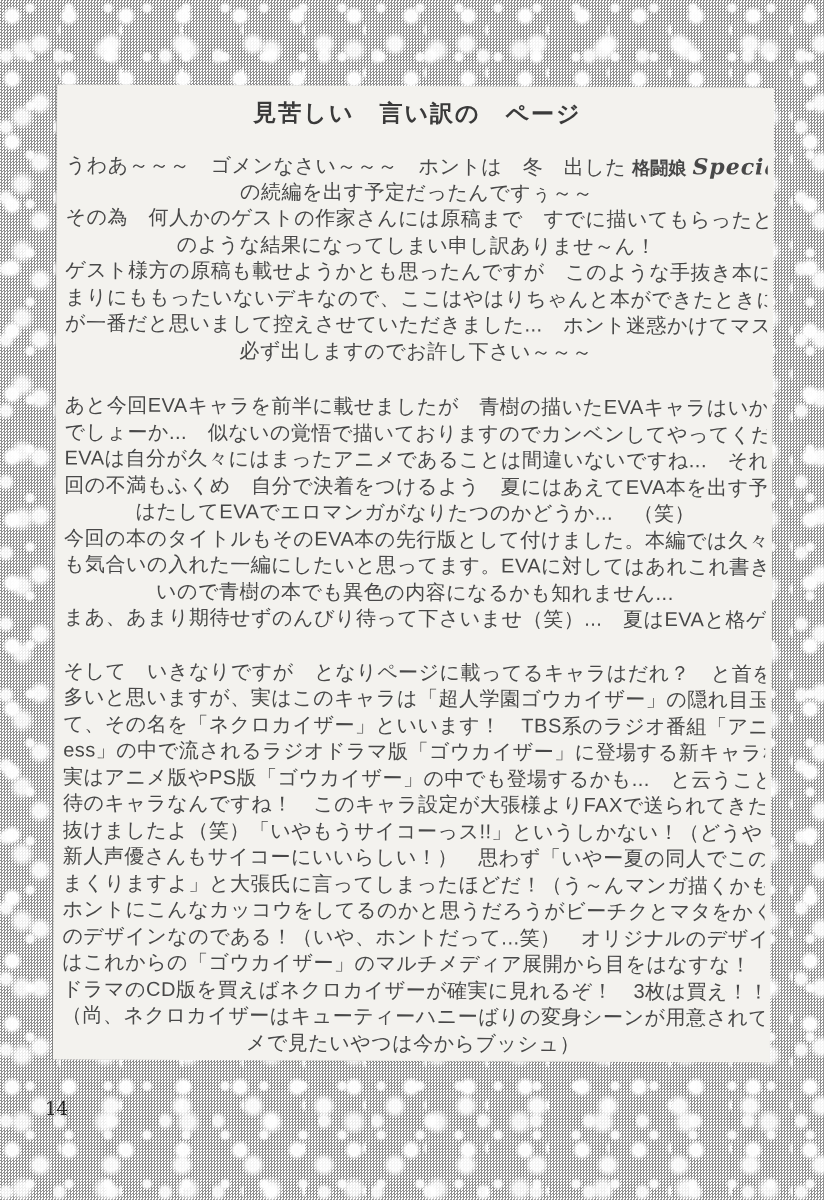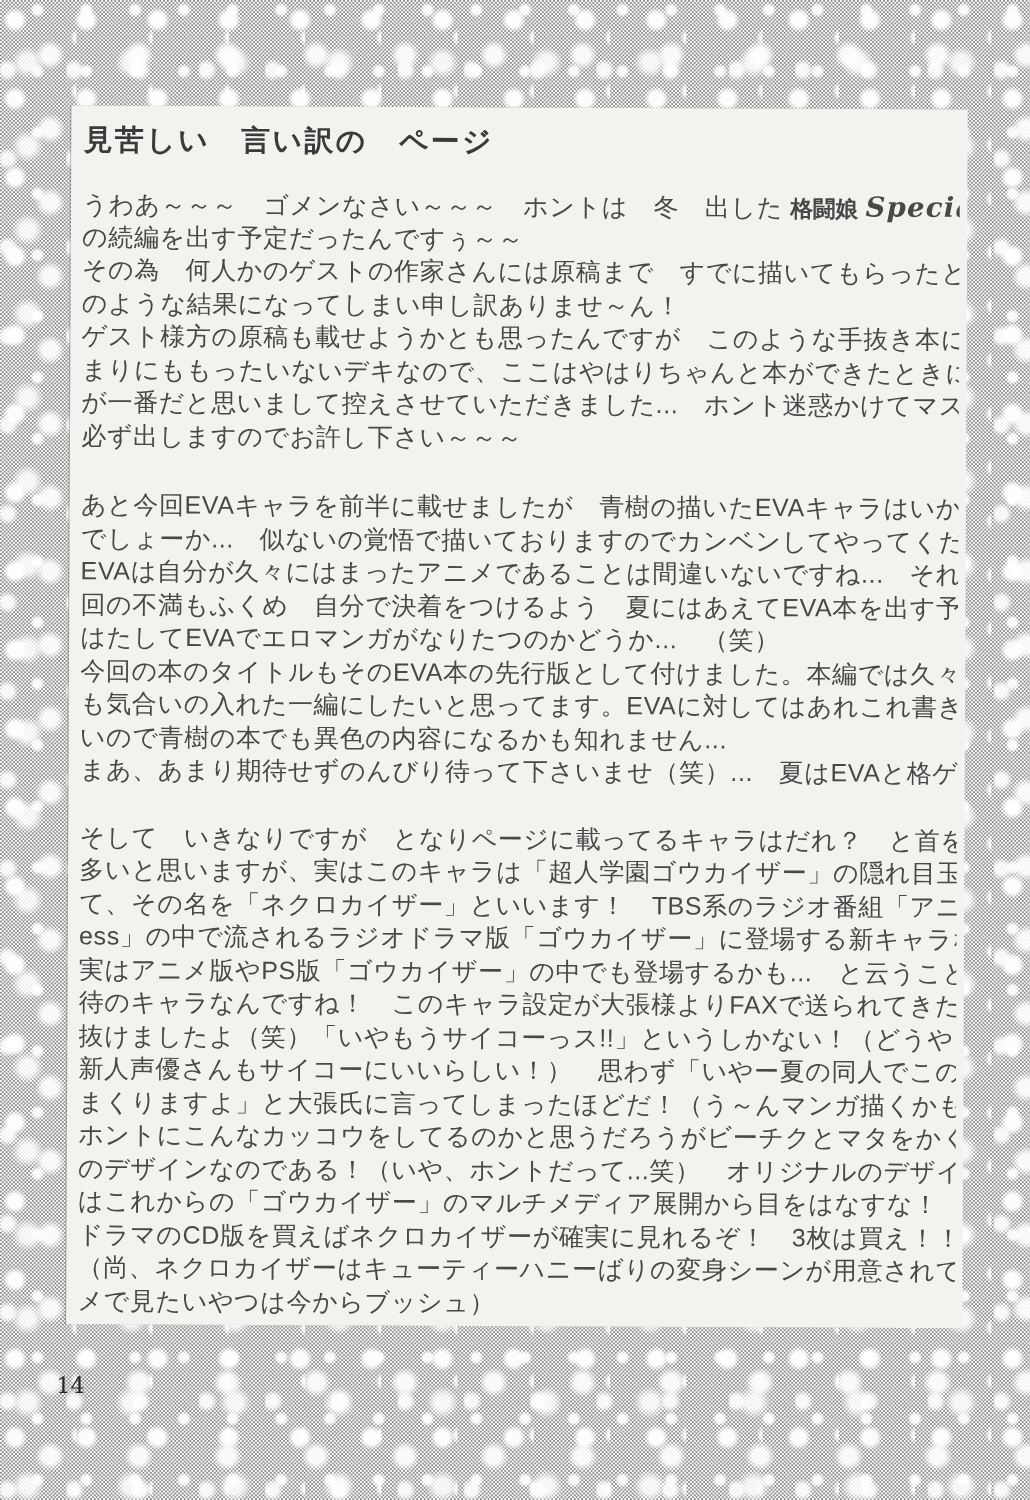--- a/index.html
+++ b/index.html
@@ -18,20 +18,21 @@
     background-image:
       radial-gradient(circle 10px at 12px 16px, rgba(255,255,255,0.96) 55%, rgba(255,255,255,0) 100%),
       radial-gradient(circle 12px at 40px 44px, rgba(255,255,255,0.90) 50%, rgba(255,255,255,0) 100%),
       radial-gradient(circle 7px  at 54px 12px, rgba(255,255,255,0.95) 55%, rgba(255,255,255,0) 100%),
       radial-gradient(circle 13px at 22px 50px, rgba(255,255,255,0.85) 45%, rgba(255,255,255,0) 100%),
       radial-gradient(circle 8px  at 64px 30px, rgba(255,255,255,0.92) 55%, rgba(255,255,255,0) 100%),
       radial-gradient(circle 9px  at 6px  56px, rgba(255,255,255,0.88) 50%, rgba(255,255,255,0) 100%),
       radial-gradient(circle 6px  at 30px 8px,  rgba(255,255,255,0.90) 55%, rgba(255,255,255,0) 100%),
       repeating-conic-gradient(#8f8f8f 0% 25%, #ffffff 0% 50%);
     background-size: 57px 63px, 71px 59px, 47px 53px, 83px 67px, 61px 43px, 53px 71px, 39px 49px, 3px 3px;
+    text-align: center;
   }
   .paper {
     position: absolute;
     left: 55px;
     top: 86px;
     width: 717px;
     height: 975px;
     background: #f3f2ee;
     transform: rotate(0.25deg);
     transform-origin: 50% 50%;

